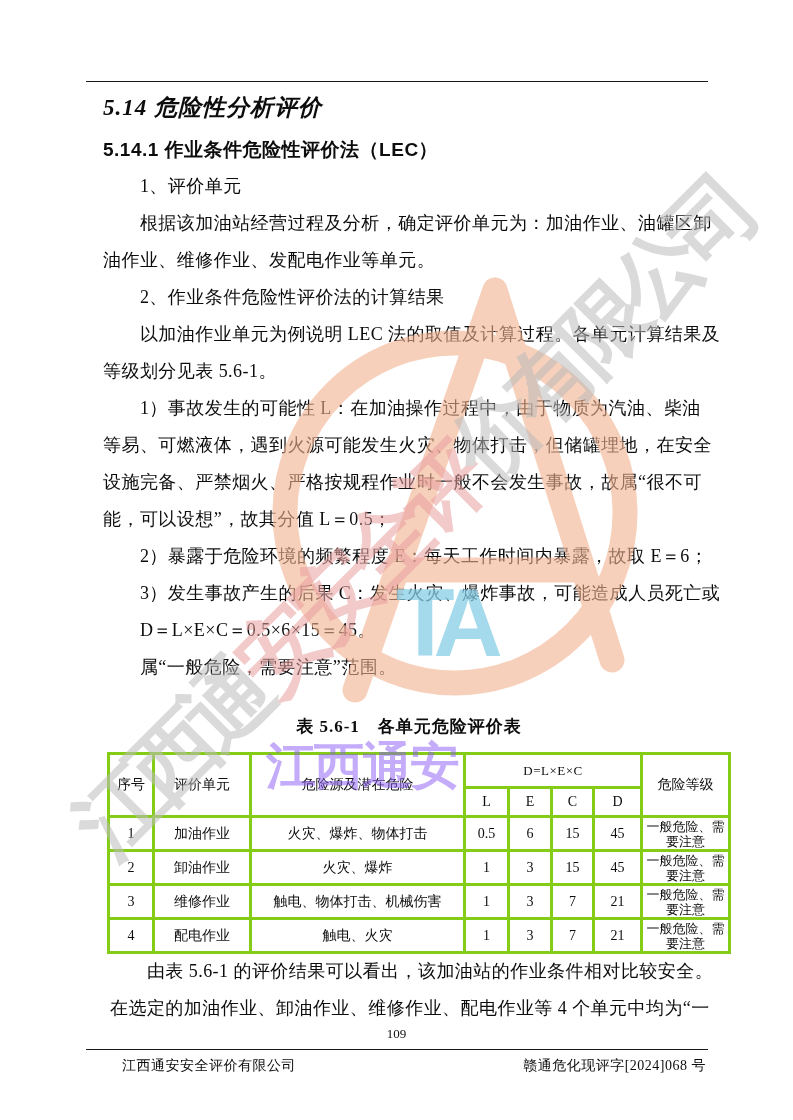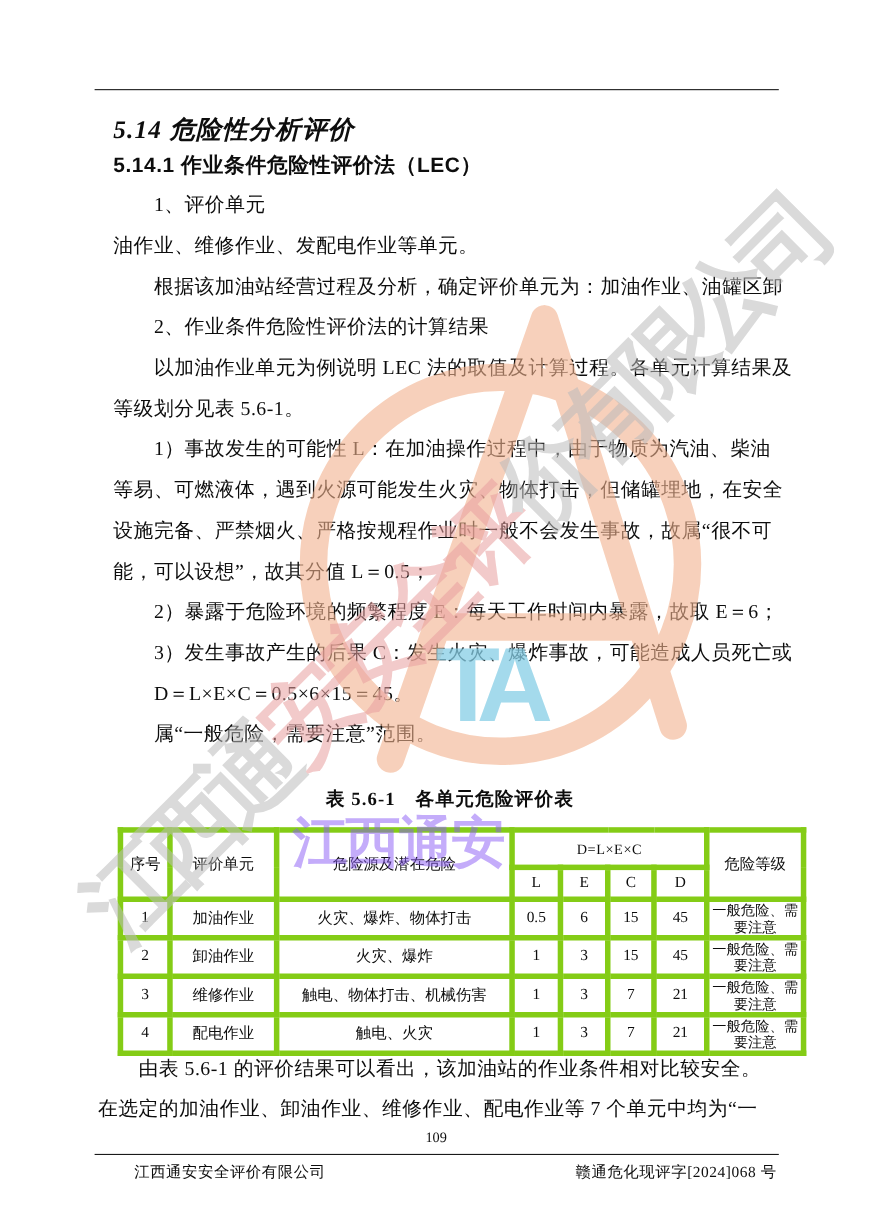--- a/index.html
+++ b/index.html
@@ -10,46 +10,46 @@
   }
   
   .hdr-title{
     position:absolute;left:90px;top:55px;width:618px;
     font-size:14px;letter-spacing:.2px;text-align:center;white-space:nowrap;
   }
   .hdr-rule{position:absolute;left:86px;top:81px;width:622px;height:0;border-top:1.6px solid #1a1a1a;}
   
   .h1{
     position:absolute;left:103px;top:92px;font-size:23px;font-weight:bold;font-style:italic;
-    font-family:"Liberation Serif","DejaVu Serif",serif;letter-spacing:1px;margin-top:10px;
+    font-family:"Liberation Serif","DejaVu Serif",serif;letter-spacing:1px;
   }
   .h2{
     position:absolute;left:103px;top:137px;font-size:19px;font-weight:bold;font-style:normal;
     font-family:"Liberation Sans","DejaVu Sans",sans-serif;letter-spacing:.5px;
   }
   
   .body-lines{
     position:absolute;left:103px;top:168px;width:612px;
     font-size:18px;letter-spacing:.45px;line-height:37px;white-space:nowrap;
   }
   .closing-lines{
-    position:absolute;left:89px;top:953px;width:612px;
+    position:absolute;left:110px;top:953px;width:612px;
     font-size:18px;letter-spacing:.45px;line-height:37px;white-space:nowrap;
   }
   
   .tbl-caption{
     position:absolute;left:103px;top:715px;width:612px;text-align:center;
     font-size:17px;letter-spacing:1px;font-weight:bold;
   }
   table.risk{
     position:absolute;left:107px;top:752px;border-collapse:collapse;table-layout:fixed;
     width:621px;font-size:14px;
   }
   table.risk th,table.risk td{
-    border:5px solid #84cc16;text-align:center;vertical-align:middle;
+    border:3px solid #84cc16;text-align:center;vertical-align:middle;
     font-weight:normal;padding:0;
   }
   table.risk thead tr:first-child{height:34px;}
   table.risk thead tr:last-child{height:29px;}
   table.risk tbody tr{height:34px;}
   td.lvl{font-size:13px;line-height:15px;padding:1px 2px;}
   th.formula{font-size:13px;letter-spacing:.5px;}
   
   .pagenum{position:absolute;left:0;top:1026px;width:793px;text-align:center;font-size:13px;}
   .ftr-rule{position:absolute;left:86px;top:1049px;width:622px;height:0;border-top:1.4px solid #1a1a1a;}
@@ -83,22 +83,22 @@
 
 <div id="paper">
 
   <div class="hdr-rule"></div>
 
   <div class="h1">5.14 危险性分析评价</div>
   <div class="h2">5.14.1 作业条件危险性评价法（LEC）</div>
 
   <div class="body-lines">
       <div>　　1、评价单元</div>
+      <div>　　根据该加油站经营过程及分析，确定评价单元为：加油作业、油罐区卸</div>
       <div>油作业、维修作业、发配电作业等单元。</div>
-      <div>　　根据该加油站经营过程及分析，确定评价单元为：加油作业、油罐区卸</div>
       <div>　　2、作业条件危险性评价法的计算结果</div>
       <div>　　以加油作业单元为例说明 LEC 法的取值及计算过程。各单元计算结果及</div>
       <div>等级划分见表 5.6-1。</div>
       <div>　　1）事故发生的可能性 L：在加油操作过程中，由于物质为汽油、柴油</div>
       <div>等易、可燃液体，遇到火源可能发生火灾、物体打击，但储罐埋地，在安全</div>
       <div>设施完备、严禁烟火、严格按规程作业时一般不会发生事故，故属“很不可</div>
       <div>能，可以设想”，故其分值 L＝0.5；</div>
       <div>　　2）暴露于危险环境的频繁程度 E：每天工作时间内暴露，故取 E＝6；</div>
       <div>　　3）发生事故产生的后果 C：发生火灾、爆炸事故，可能造成人员死亡或</div>
       <div>　　D＝L×E×C＝0.5×6×15＝45。</div>
@@ -172,21 +172,21 @@
           <td>3</td>
           <td>7</td>
           <td>21</td>
           <td class="lvl">一般危险、需要注意</td>
         </tr>
       </tbody>
   </table>
 
   <div class="closing-lines">
       <div>　　由表 5.6-1 的评价结果可以看出，该加油站的作业条件相对比较安全。</div>
-      <div>在选定的加油作业、卸油作业、维修作业、配电作业等 7 个单元中均为“一</div>
+      <div>在选定的加油作业、卸油作业、维修作业、配电作业等 4 个单元中均为“一</div>
     </div>
 
   <div class="pagenum">109</div>
   <div class="ftr-rule"></div>
   <div class="ftr-left">江西通安安全评价有限公司</div>
   <div class="ftr-right">赣通危化现评字[2024]068 号</div>
 
   <div class="wm wm-logo">
     <svg width="420" height="460" viewBox="0 0 420 460">
       <circle cx="215" cy="245" r="170" fill="none" stroke="#f2b28e" stroke-width="25"></circle>

